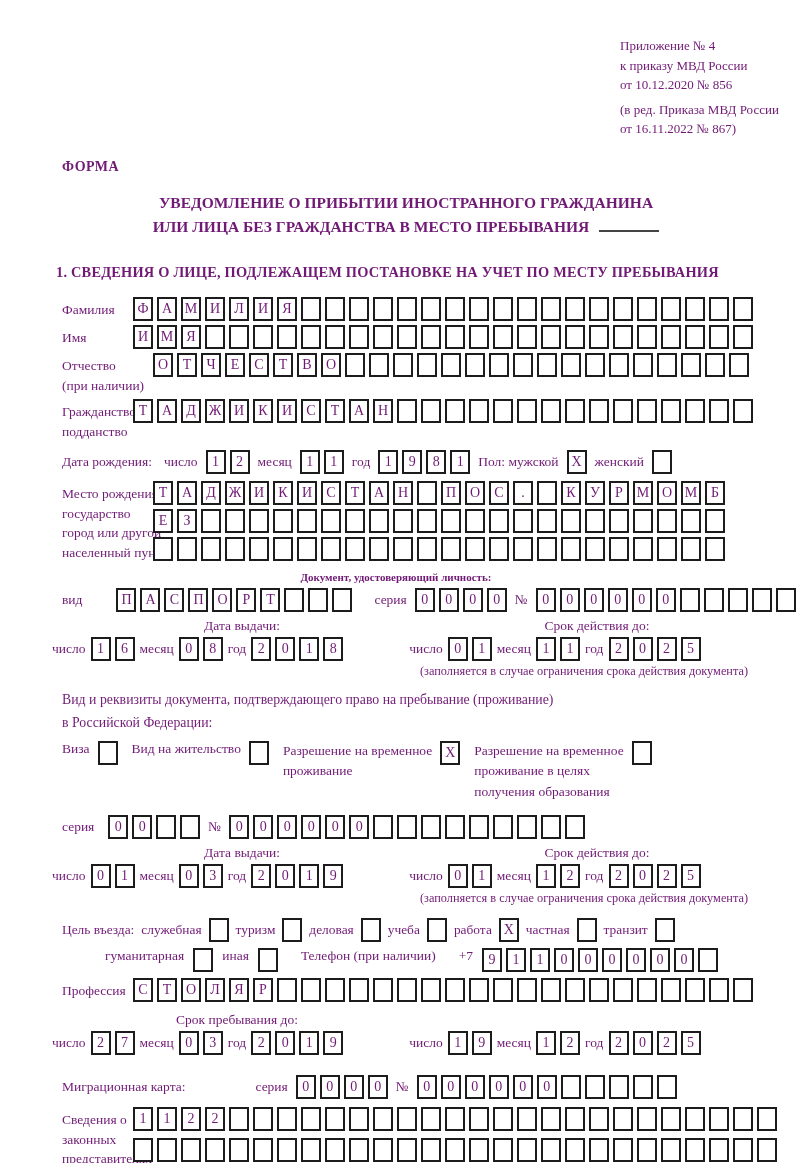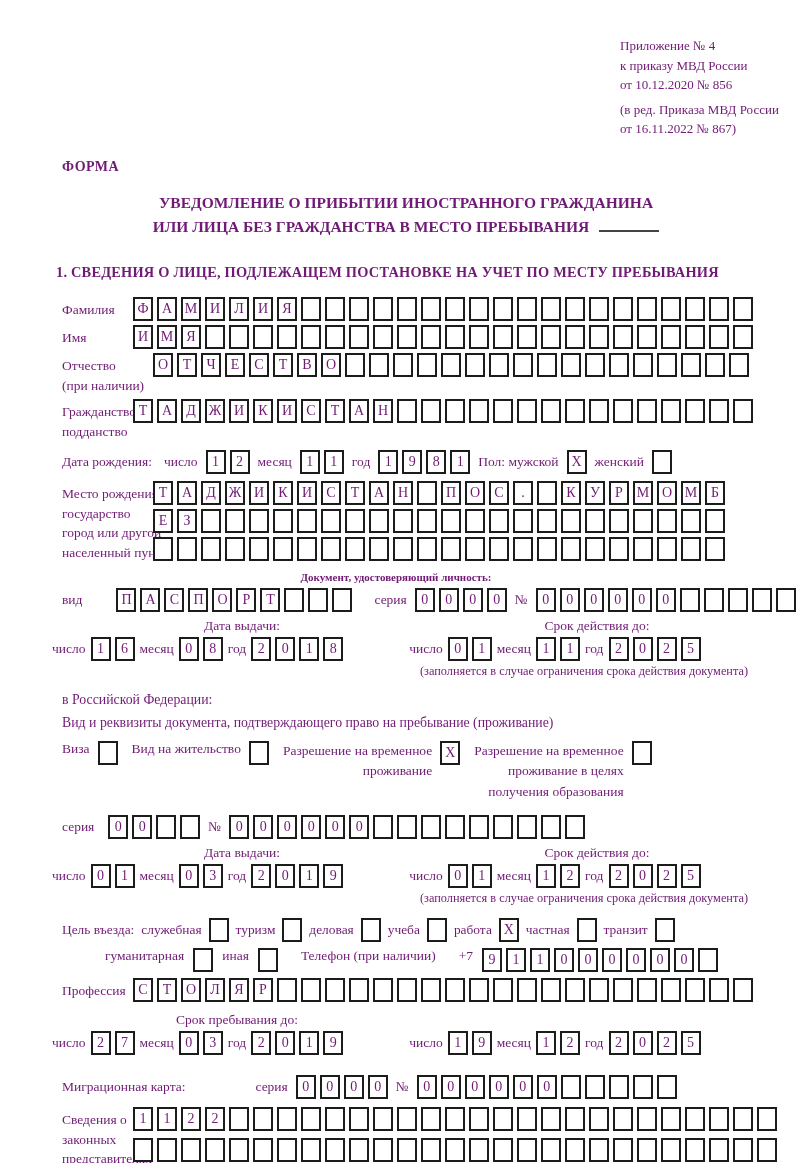--- a/index.html
+++ b/index.html
@@ -34,21 +34,21 @@
   .dheaders{display:flex;font-size:13.5px;margin-top:6px;}
   .dh-left{width:360px;text-align:center;flex:none;}
   .dh-right{width:290px;text-align:center;flex:none;margin-left:30px;}
   .drow{display:flex;align-items:center;margin:3px 0 0 -10px;}
   .dgroup{display:flex;align-items:center;gap:5px;}
   .dgroup.right{margin-left:66px;}
   .note-right{text-align:right;font-size:12.3px;margin:3px 22px 2px 0;}
   .intro{font-size:13.8px;margin-top:9px;line-height:1.7;}
   .visa-row{display:flex;align-items:flex-start;margin-top:6px;gap:14px;}
   .vitem{display:flex;align-items:flex-start;gap:8px;font-size:13.5px;white-space:nowrap;}
-  .vlines{display:flex;flex-direction:column;text-align:right;line-height:1.55;}
+  .vlines{display:flex;flex-direction:column;text-align:left;line-height:1.55;}
   .purpose-row{display:flex;align-items:center;gap:7px;margin-top:12px;white-space:nowrap;font-size:13.4px;}
   .purpose-row .word{font-size:13.4px;}
   .hum-row{display:flex;align-items:flex-start;gap:9px;margin:6px 0 0 43px;font-size:13.4px;white-space:nowrap;}
   .mig-row{display:flex;align-items:center;gap:8px;margin-top:20px;}
   .legal-row{display:flex;align-items:flex-start;margin-top:8px;}
   .phone-gap{margin-left:14px;}
 </style>
 </head>
 <body>
 
@@ -404,22 +404,22 @@
           <span class="cell">2</span>
           <span class="cell">0</span>
           <span class="cell">2</span>
           <span class="cell">5</span>
         </span>
     </div>
   </div>
   <div class="note-right">(заполняется в случае ограничения срока действия документа)</div>
 
   <div class="intro">
+    <div>Вид и реквизиты документа, подтверждающего право на пребывание (проживание)</div>
     <div>в Российской Федерации:</div>
-    <div>Вид и реквизиты документа, подтверждающего право на пребывание (проживание)</div>
   </div>
 
   <div class="visa-row">
     <span class="vitem">
       <span>Виза</span>
       <span class="cells">
           <span class="cell"></span>
         </span>
     </span>
     <span class="vitem">

